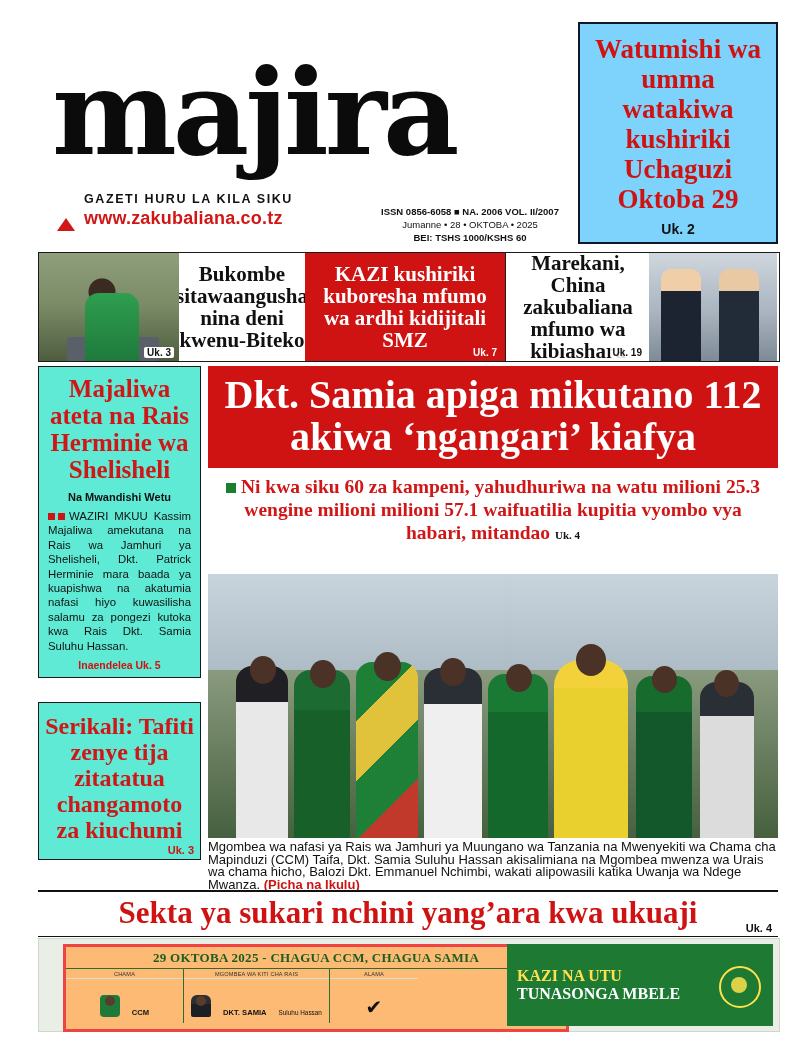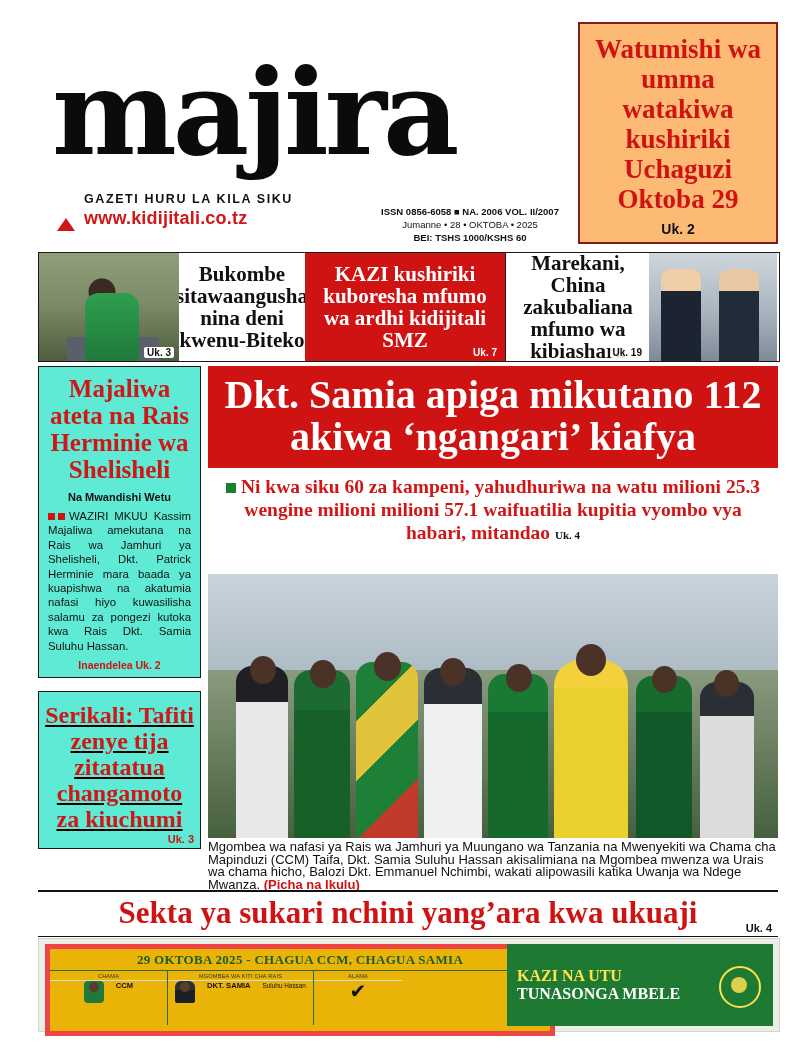--- a/index.html
+++ b/index.html
@@ -44,21 +44,21 @@
   .redmark{position:absolute;left:55px;top:214px;width:22px;height:22px;}
   .redmark:before{
     content:"";position:absolute;left:2px;top:4px;
     border-left:9px solid transparent;border-right:9px solid transparent;
     border-bottom:13px solid #d01616;
   }
 
   
   .topbox{
     position:absolute;left:578px;top:22px;width:200px;height:222px;
-    border:2px solid #7f1d1d;background:#fdba74;
+    border:2px solid #0f172a;background:#7dd3fc;
     text-align:center;padding-top:10px;box-sizing:border-box;
   }
   .topbox .t{
     font-family:"Liberation Serif", serif;
     font-weight:700;font-size:27px;line-height:30px;color:#cf1313;
     padding:0 6px;
   }
   .topbox .uk{
     margin-top:7px;font-size:14px;font-weight:700;color:#111;
   }
@@ -121,21 +121,21 @@
     text-align:center;font-size:11px;font-weight:700;color:#111;margin:4px 0 6px;
   }
   .lead{
     padding:0 9px 6px;font-size:11.4px;line-height:14.4px;color:#111;text-align:justify;
   }
   .lead .sq{display:inline-block;width:7px;height:7px;background:#cf1313;margin-right:3px;}
   .lead .sq2{display:inline-block;width:7px;height:7px;background:#cf1313;margin-right:4px;}
   .cont{
     text-align:center;font-size:10.5px;font-weight:700;color:#cf1313;padding-bottom:6px;
   }
-  .lbox2{margin-top:13px;position:relative;text-decoration:underline;}
+  .lbox2{margin-top:24px;position:relative;}
   .lbox2 h2{font-size:24px;line-height:26px;padding:10px 4px 16px;}
   .lbox2 .uk-corner{
     position:absolute;right:6px;bottom:3px;font-size:11px;font-weight:700;color:#cf1313;
   }
 
   
   .mainhead{position:absolute;left:208px;top:366px;width:570px;}
   .mainhead .hl{
     background:#cf1313;color:#fff;
     font-family:"Liberation Serif", serif;
@@ -173,29 +173,29 @@
     padding:4px 0 6px;
   }
   .bottomline .t{
     font-family:"Liberation Serif", serif;font-weight:700;
     font-size:31px;line-height:34px;color:#cf1313;text-align:center;
   }
   .bottomline .uk{position:absolute;right:6px;bottom:2px;font-size:11px;font-weight:700;color:#111;}
 
   
   .ad{position:absolute;left:38px;top:938px;width:740px;height:92px;background:#e9eee6;border:1px solid #cfd8c8;}
-  .ad-left{position:absolute;left:6px;top:5px;width:500px;height:82px;background:#eab308;border:5px solid #ef4444;}
+  .ad-left{position:absolute;left:24px;top:5px;width:500px;height:82px;background:#fdba74;border:3px solid #ef4444;}
   .ad-title{
     text-align:center;font-weight:700;font-size:13px;color:#1b5e20;padding:3px 0 2px;
     font-family:"Liberation Serif", serif;letter-spacing:.3px;
   }
   .ballot{display:flex;height:54px;border-top:1px solid #2e6b2e;}
   .bc{border-right:1px solid #2e6b2e;box-sizing:border-box;position:relative;}
   .bc .hd{font-size:5.6px;text-align:center;color:#333;padding:2px 0 1px;border-bottom:1px solid #d7ded0;letter-spacing:.2px;}
-  .bc .bd{display:flex;align-items:flex-start;justify-content:center;height:38px;gap:12px;}
+  .bc .bd{display:flex;align-items:flex-end;justify-content:center;height:38px;gap:12px;}
   .bc .nm{font-size:7.6px;font-weight:700;color:#111;text-align:center;line-height:9px;}
   .portrait{width:20px;height:22px;background:linear-gradient(180deg,#2f9e4f 0 9px,#1d7a3a 9px 100%);border-radius:6px 6px 2px 2px;position:relative;}
   .portrait:before{content:"";position:absolute;left:5px;top:1px;width:10px;height:10px;border-radius:50%;background:#5a3c2a;}
   .tick{font-size:20px;color:#111;line-height:20px;}
   .ad-right{
     position:absolute;right:6px;top:5px;width:266px;height:82px;background:#1e7a33;color:#fff;
     display:flex;flex-direction:column;justify-content:center;padding-left:10px;box-sizing:border-box;
   }
   .ad-right .l1{font-size:16px;font-weight:700;color:#ffe14d;font-family:"Liberation Serif", serif;}
   .ad-right .l2{font-size:16px;font-weight:700;color:#fff;font-family:"Liberation Serif", serif;}
@@ -206,21 +206,21 @@
 <body>
 
 <div class="page">
 
   <div class="masthead">
     <div class="logo-wrap">
       <div class="logo-text">majira</div>
     </div>
     <div class="redmark"></div>
     <div class="logo-sub">GAZETI HURU LA KILA SIKU</div>
-    <div class="logo-url">www.kidijitali.co.tz</div>
+    <div class="logo-url">www.zakubaliana.co.tz</div>
 
     <div class="issn-block">
       <div class="r1">ISSN 0856-6058 ■ NA. 2006 VOL. II/2007</div>
       <div class="r2">Jumanne • 28 • OKTOBA • 2025</div>
       <div class="r3">BEI: TSHS 1000/KSHS 60</div>
     </div>
 
     <div class="topbox">
       <div class="t">Watumishi wa umma watakiwa kushiriki Uchaguzi Oktoba 29</div>
       <div class="uk">Uk. 2</div>
@@ -263,21 +263,21 @@
   </div>
 
   <div class="leftcol">
 
     <div class="lbox">
       <h2>Majaliwa ateta na Rais Herminie wa Shelisheli</h2>
       <div class="byline">Na Mwandishi Wetu</div>
       <div class="lead">
         <span class="sq"></span><span class="sq2"></span><span>WAZIRI MKUU Kassim Majaliwa amekutana na Rais wa Jamhuri ya Shelisheli, Dkt. Patrick Herminie mara baada ya kuapishwa na akatumia nafasi hiyo kuwasilisha salamu za pongezi kutoka kwa Rais Dkt. Samia Suluhu Hassan.</span>
       </div>
-      <div class="cont">Inaendelea Uk. 2</div>
+      <div class="cont">Inaendelea Uk. 5</div>
     </div>
 
     <div class="lbox lbox2">
       <h2>Serikali: Tafiti zenye tija zitatatua changamoto za kiuchumi</h2>
       <div class="uk-corner">Uk. 3</div>
     </div>
   </div>
 
   <div class="mainhead">
     <div class="hl">Dkt. Samia apiga mikutano 112 akiwa ‘ngangari’ kiafya</div>

